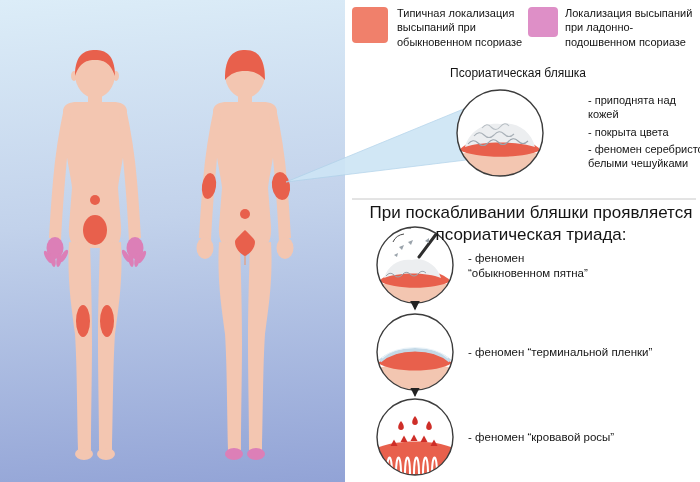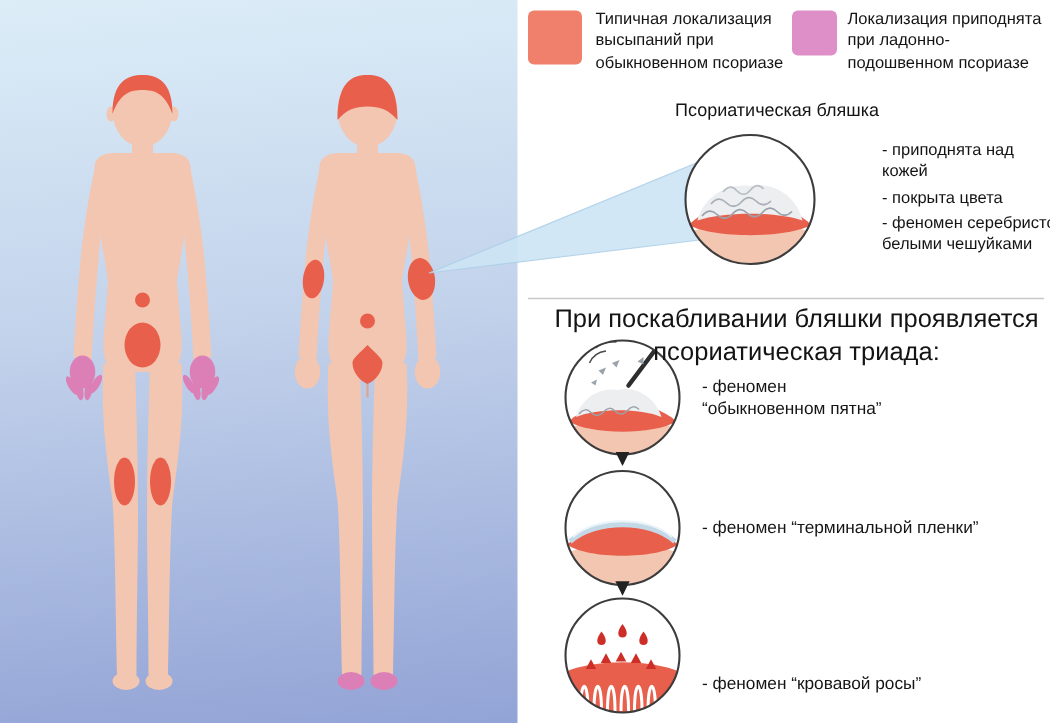--- a/index.html
+++ b/index.html
@@ -15,21 +15,21 @@
   .legend1-text{left:397px;top:6px;width:132px;}
   .swatch2{left:528px;top:7px;width:30px;height:30px;}
   .legend2-text{left:565px;top:6px;width:133px;}
   .h-plaque{left:450px;top:66px;width:200px;text-align:left;font-size:12px;}
   .features{left:588px;top:93px;width:120px;}
   .features .f{margin-bottom:3px;}
   .h-triad{left:368px;top:202px;width:326px;text-align:center;font-size:17px;line-height:1.32;}
   .step-label{font-size:11.5px;line-height:1.3;}
   .step0{left:468px;top:251px;width:128px;}
   .step1{left:468px;top:345px;width:235px;}
-  .step2{left:468px;top:449px;width:210px;}
+  .step2{left:468px;top:430px;width:210px;}
 </style>
 </head>
 <body>
 
 <div class="stage">
 
   <div class="abs left-bg"></div>
 
   <svg class="abs gfx" width="700" height="482" viewBox="0 0 700 482" xmlns="http://www.w3.org/2000/svg">
     <defs>
@@ -187,21 +187,21 @@
         </g>
       </g>
       <circle cx="415" cy="437" r="38" fill="none" stroke="#3C3C3C" stroke-width="1.4"></circle>
     </g>
   </svg>
 
   <div class="abs swatch swatch1" style="background: rgb(240, 128, 107);"></div>
   <div class="abs txt legend1-text">Типичная локализация высыпаний при обыкновенном псориазе</div>
 
   <div class="abs swatch swatch2" style="background: rgb(222, 143, 199);"></div>
-  <div class="abs txt legend2-text">Локализация приподнята при ладонно-подошвенном псориазе</div>
+  <div class="abs txt legend2-text">Локализация высыпаний при ладонно-подошвенном псориазе</div>
 
   <div class="abs txt h-plaque">Псориатическая бляшка</div>
   <div class="abs txt features">
     <div class="f">- приподнята над кожей</div>
     <div class="f">- покрыта цвета</div>
     <div class="f">- феномен серебристо-белыми чешуйками</div>
   </div>
 
   <div class="abs txt h-triad">При поскабливании бляшки проявляется псориатическая триада:</div>
   <div class="abs step-label step0">- феномен “обыкновенном пятна”</div>

